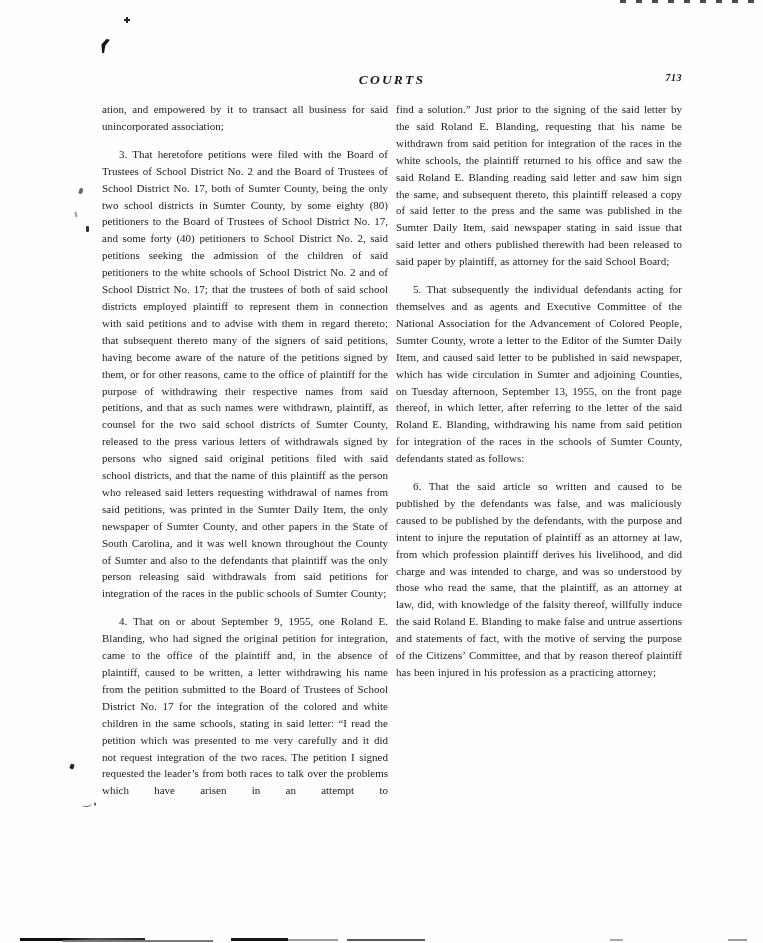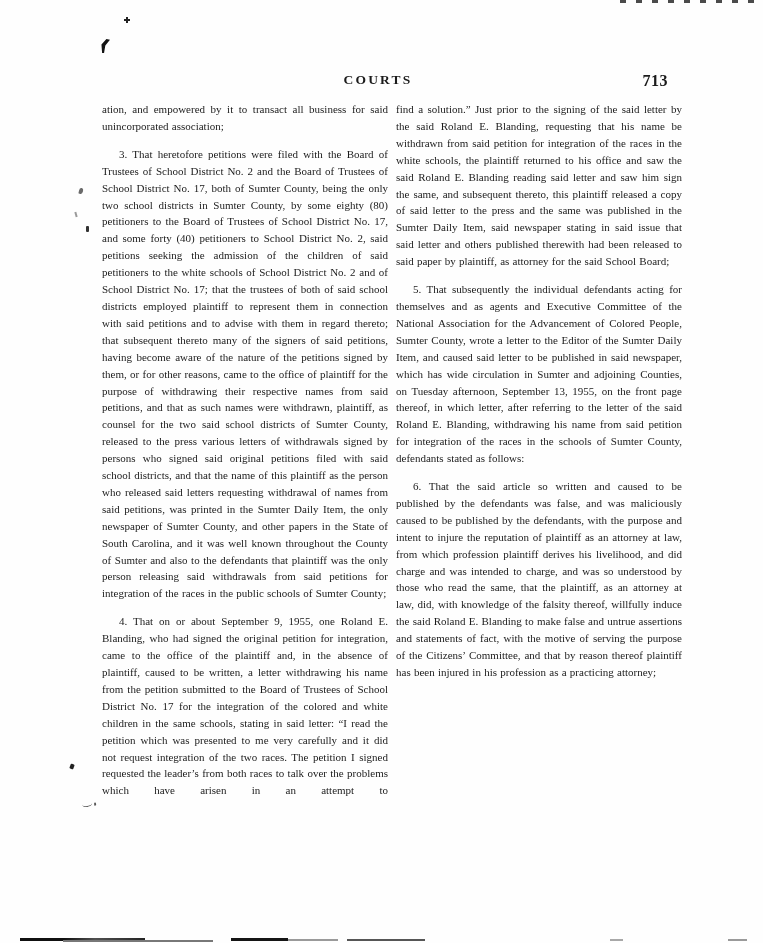--- a/index.html
+++ b/index.html
@@ -7,29 +7,29 @@
     position:relative;
     width:763px;height:943px;
     background:#fefefe;
     font-family:"Liberation Serif","DejaVu Serif",serif;
     color:#1b1b1b;
     overflow:hidden;
     margin:0 auto;
   }
   
   .running-head{
-    position:absolute;left:88px;top:72px;width:580px;height:18px;
+    position:absolute;left:102px;top:72px;width:580px;height:18px;font-style:italic;
   }
   .running-head .title{
     display:block;text-align:center;
     font-size:13.5px;letter-spacing:2.2px;font-weight:600;
   }
   .running-head .pagenum{
     position:absolute;right:0;top:0;
-    font-size:16px;font-weight:600;letter-spacing:.5px;
+    font-size:10px;font-weight:600;letter-spacing:.5px;
   }
   
   .content{
     position:absolute;left:102px;top:101px;width:580px;
     display:flex;gap:8px;
   }
   .col{width:286px;}
   .col p{
     margin:0;
     font-size:11px;line-height:16.9px;

